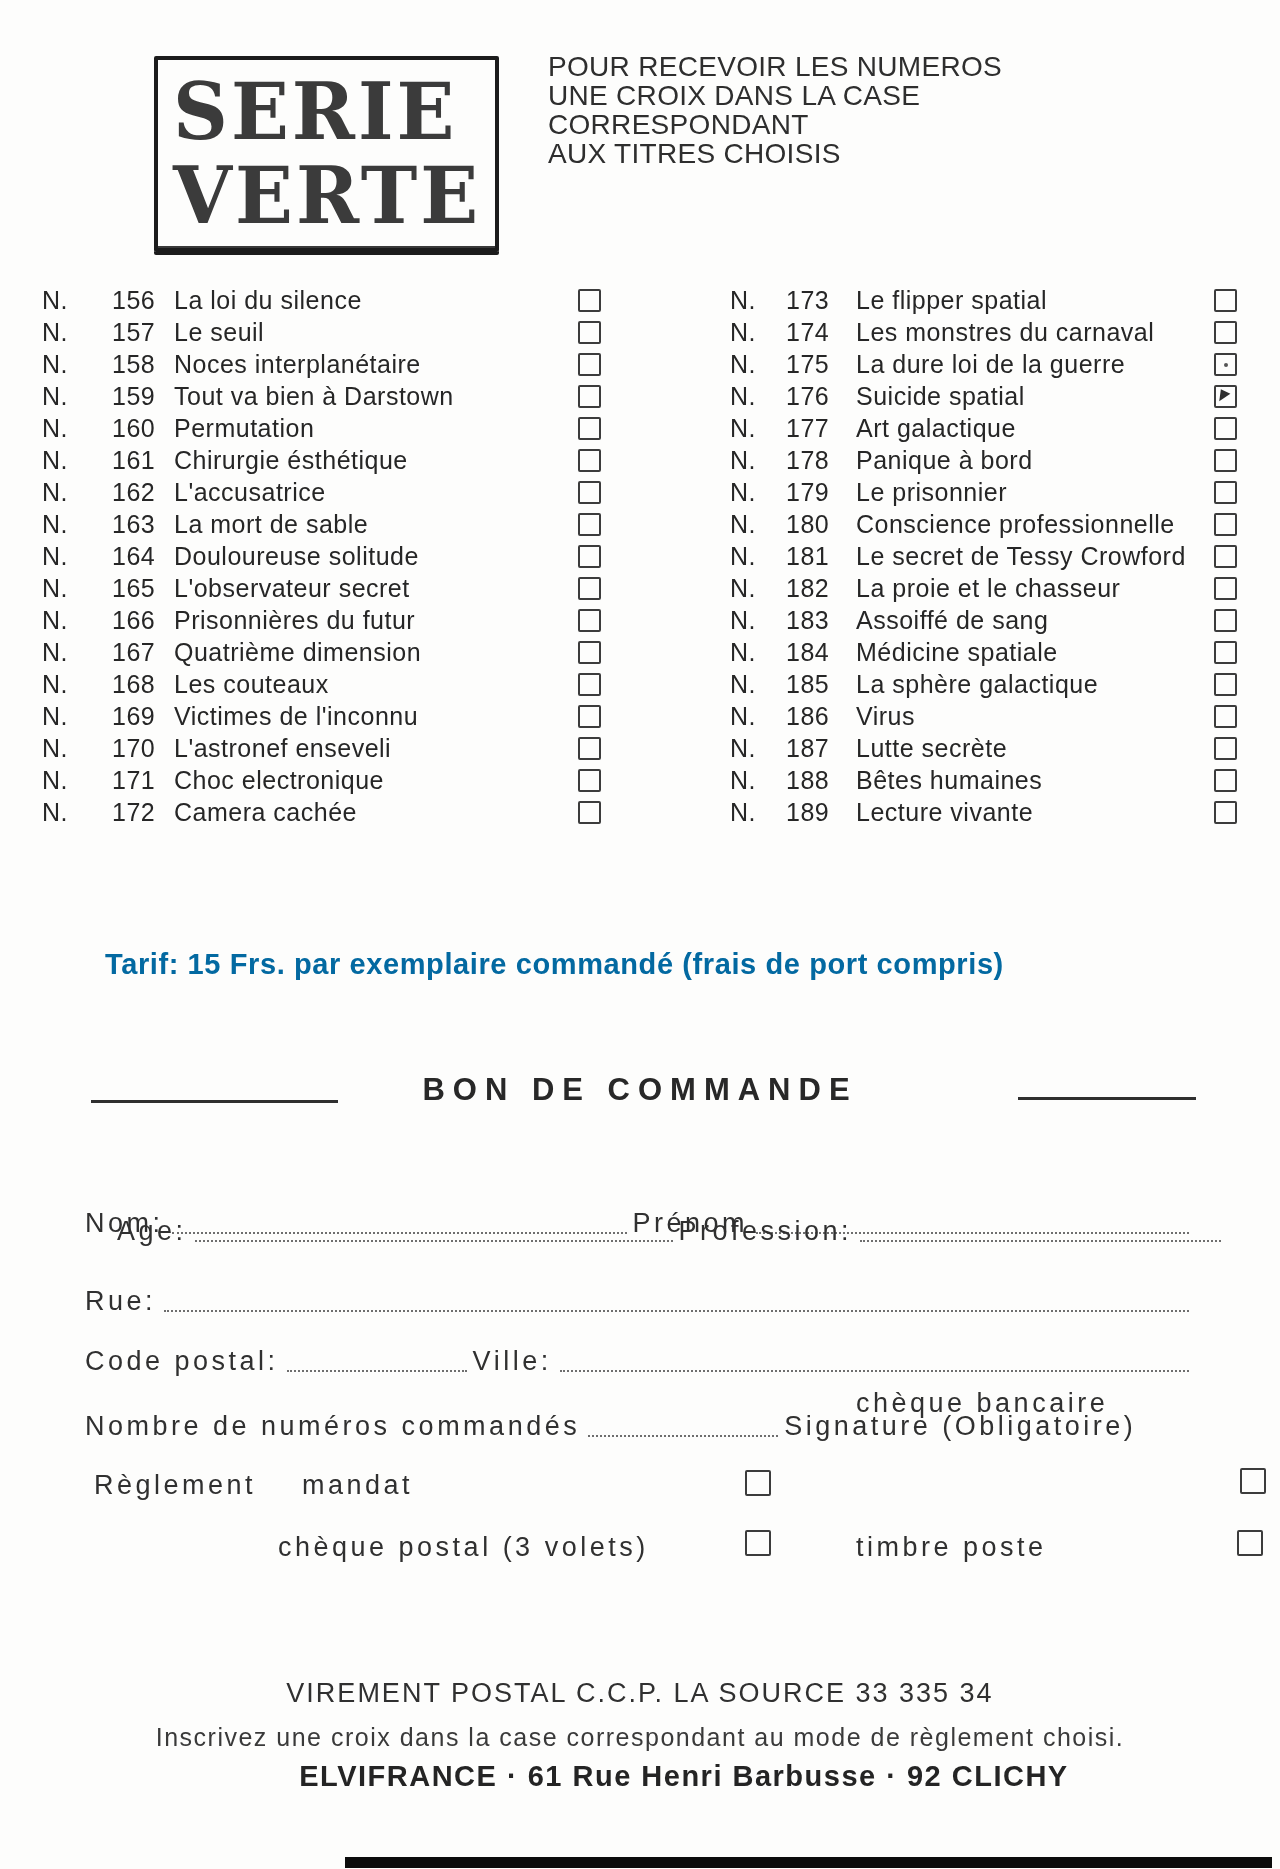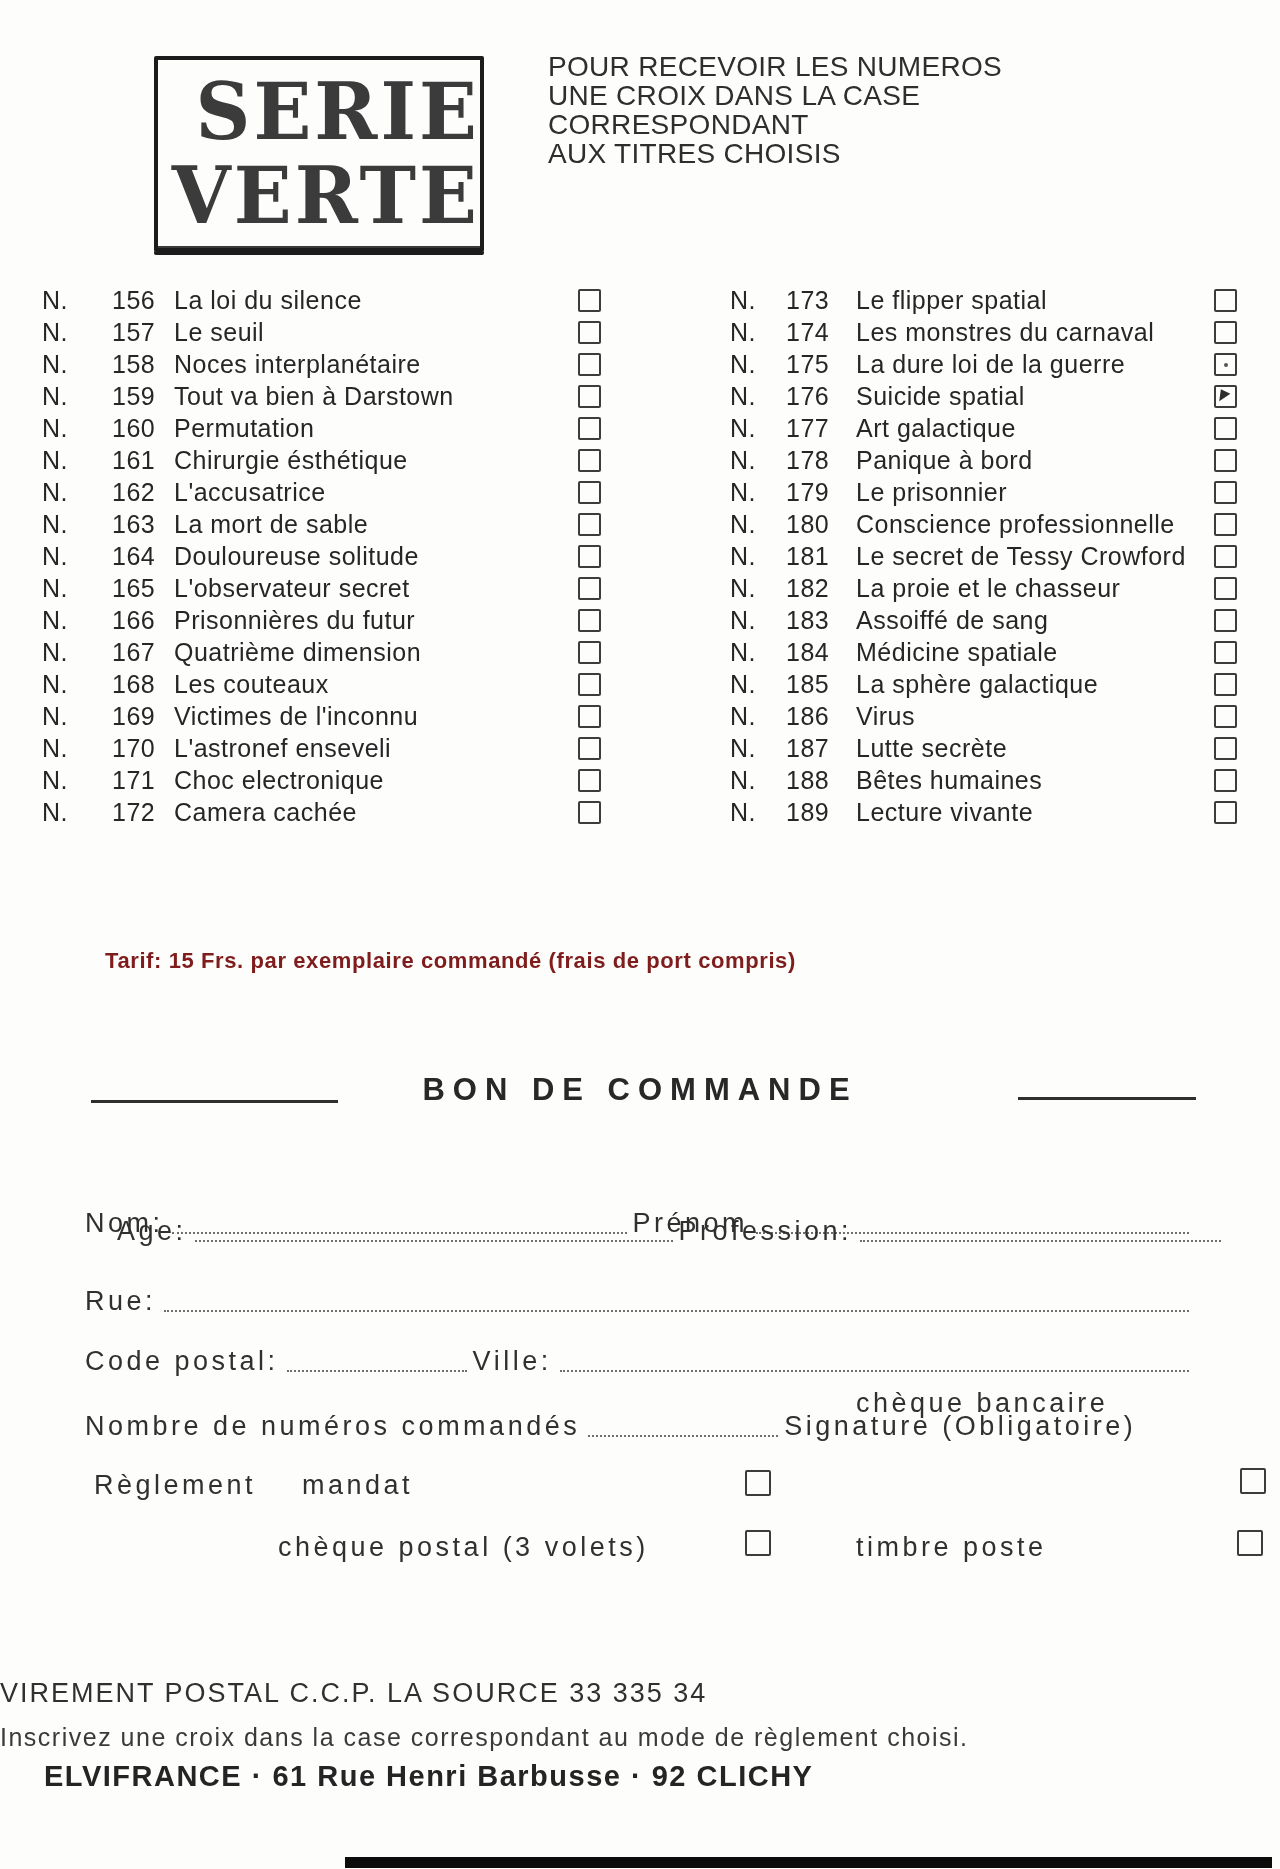--- a/index.html
+++ b/index.html
@@ -6,21 +6,21 @@
   #page{
     position:relative;width:1280px;height:1869px;margin:0 auto;
     background:#fdfdfc;color:#2a2a2a;overflow:hidden;
     font-family:"Liberation Sans",sans-serif;
   }
   
   #logo-box{
     position:absolute;left:154px;top:56px;width:322px;height:188px;
     border:4px solid #1c1c1c;border-radius:2px;
     box-shadow:0 3px 0 #1c1c1c, inset 0 -2px 0 #3a3a3a;
-    display:flex;flex-direction:column;justify-content:center;align-items:flex-end;
+    display:flex;flex-direction:column;justify-content:center;align-items:flex-start;padding-left:15px;
   }
   .logo-line{
     font-family:"DejaVu Serif",serif;font-weight:700;font-size:76px;line-height:84px;
     color:#3b3b3b;letter-spacing:3px;transform:scaleY(1.04);
   }
   
   #instructions{
     position:absolute;left:548px;top:52px;width:480px;
     font-size:28px;line-height:29px;color:#2e2e2e;letter-spacing:.3px;
   }
@@ -38,21 +38,21 @@
   .mark-dot::after{
     content:'';position:absolute;left:8px;top:8px;width:4px;height:4px;border-radius:50%;background:#555;
   }
   .mark-tick::after{
     content:'';position:absolute;left:4px;top:3px;width:0;height:0;
     border-left:10px solid #2e2e2e;border-top:3px solid transparent;border-bottom:9px solid transparent;
     transform:rotate(8deg);
   }
   
   #tarif{
-    position:absolute;left:105px;top:948px;font-size:22px;font-weight:700;color:#7f1d1d;letter-spacing:.6px;
+    position:absolute;left:105px;top:948px;font-size:29px;font-weight:700;color:#0369a1;letter-spacing:.6px;
   }
   
   #bdc-heading{
     position:absolute;left:0;top:1072px;width:1280px;text-align:center;
     font-size:31px;font-weight:700;letter-spacing:8px;color:#282828;
   }
   .bdc-rule{position:absolute;height:3px;background:#2f2f2f;}
   #bdc-rule-left{left:91px;top:1100px;width:247px;}
   #bdc-rule-right{left:1018px;top:1097px;width:178px;}
   
@@ -60,21 +60,21 @@
     position:absolute;left:85px;width:1110px;display:flex;align-items:flex-end;
     font-size:27px;letter-spacing:3.5px;color:#303030;
   }
   .form-label{white-space:nowrap;}
   .dotline{border-bottom:2px dotted #6e6e6e;height:2px;margin:0 6px 5px 8px;}
   .grow{flex:1;}
   
   .abs-label{position:absolute;font-size:27px;letter-spacing:3.5px;color:#303030;white-space:nowrap;}
   .pay-box{position:absolute;width:26px;height:26px;}
   
-  .footer-line{position:absolute;left:0;width:1280px;color:#303030;}
+  .footer-line{position:absolute;left:0;width:1280px;text-align:center;color:#303030;}
   #footer-1{top:1678px;font-size:27px;letter-spacing:2px;}
   #footer-2{top:1723px;font-size:25px;letter-spacing:1.5px;color:#3a3a3a;}
   #footer-3{top:1760px;font-size:29px;font-weight:700;letter-spacing:1.5px;color:#242424;padding-left:44px;}
   #bottom-bar{position:absolute;left:345px;top:1857px;width:927px;height:11px;background:#0c0c0c;}
 </style>
 </head>
 <body>
 
 <div id="page">
 

